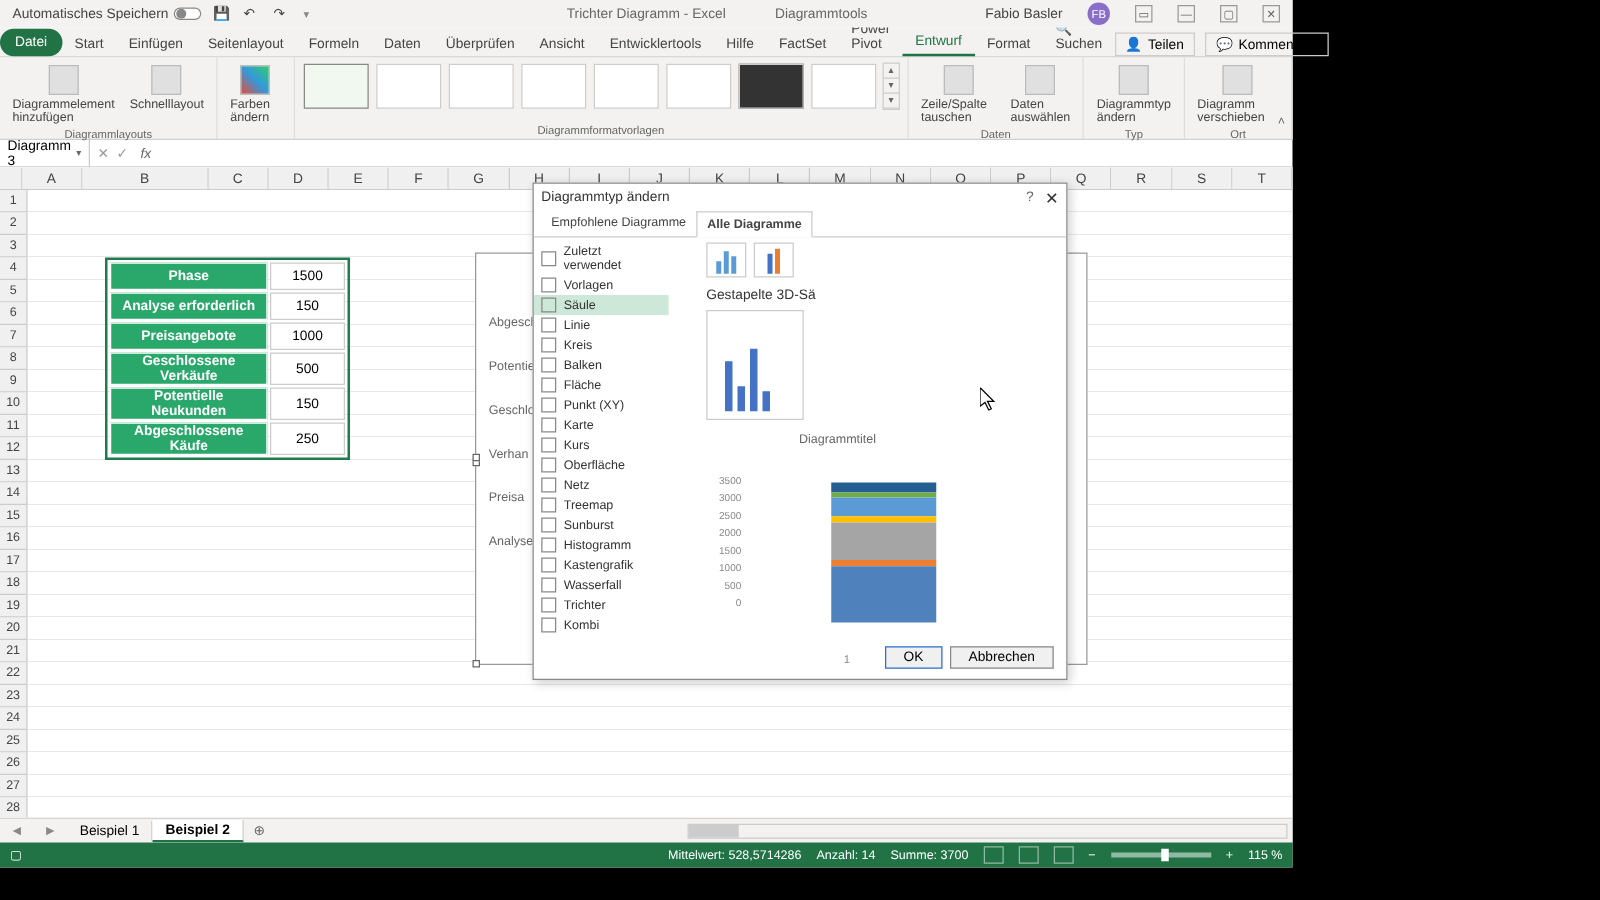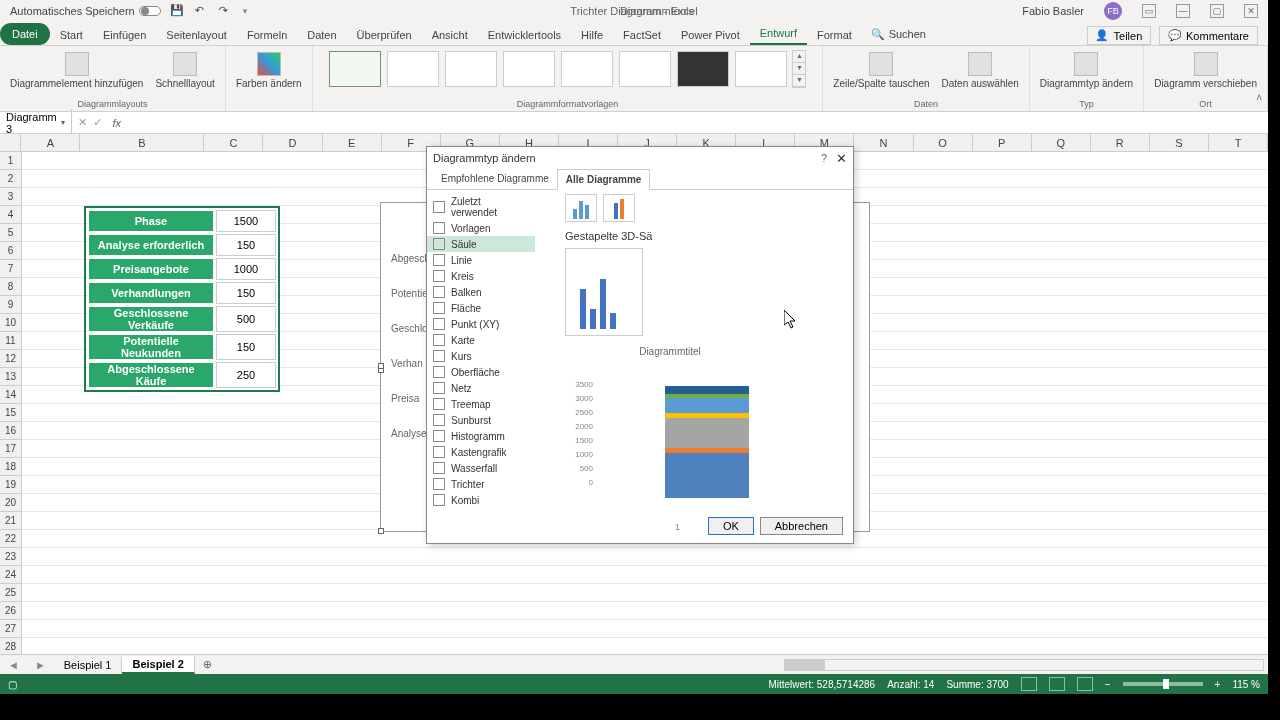--- a/index.html
+++ b/index.html
@@ -1,17 +1,17 @@
 <!DOCTYPE html>
 <html><head>
 <meta charset="utf-8">
 <style>
 * { margin: 0; padding: 0; box-sizing: border-box; font-family: "Segoe UI", Tahoma, sans-serif; }
 body { background: #000; width: 1280px; height: 720px; overflow: hidden; position: relative; }
-.app { width: 1268px; height: 694px; background: #fff; position: relative; }
+.app { width: 1034px; height: 694px; background: #fff; position: relative; }
 
 
 .titlebar { height: 22px; background: #f3f2f1; display: flex; align-items: center; font-size: 11px; color: #444; position: relative; }
 .titlebar .qat { display: flex; align-items: center; gap: 10px; padding-left: 10px; }
 .qat-item { display: flex; align-items: center; gap: 4px; }
 .toggle { width: 22px; height: 10px; border: 1px solid #888; border-radius: 6px; position: relative; background: #fff; }
 .toggle::after { content:''; position: absolute; left: 1px; top: 0px; width: 8px; height: 8px; background: #888; border-radius: 50%; }
 .qicon { width: 14px; height: 14px; display: inline-block; }
 .titlebar .center { position: absolute; left: 50%; transform: translateX(-50%); color: #666; }
 .titlebar .tools { position: absolute; left: 620px; color: #666; }
@@ -25,21 +25,21 @@
 .rtab { padding: 4px 10px; color: #444; cursor: pointer; }
 .rtab.active { color: #217346; border-bottom: 2px solid #217346; font-weight: 500; }
 .ribbon-tabs .right { margin-left: auto; display: flex; gap: 8px; padding-right: 10px; }
 .share-btn { border: 1px solid #ccc; padding: 2px 8px; font-size: 11px; display: flex; align-items: center; gap: 4px; }
 
 
 .ribbon { height: 66px; background: #f3f2f1; display: flex; border-bottom: 1px solid #d0d0d0; }
 .rgroup { border-right: 1px solid #ddd; padding: 2px 6px; display: flex; flex-direction: column; align-items: center; justify-content: space-between; }
 .rgroup-label { font-size: 9px; color: #666; text-align: center; }
 .rgroup-content { display: flex; gap: 4px; align-items: flex-start; flex: 1; padding-top: 2px; }
-.big-btn { display: flex; flex-direction: column; align-items: center; font-size: 10px; color: #444; padding: 2px 4px; text-align: right; line-height: 1.1; }
+.big-btn { display: flex; flex-direction: column; align-items: center; font-size: 10px; color: #444; padding: 2px 4px; text-align: left; line-height: 1.1; }
 .big-btn .bicon { width: 24px; height: 24px; background: #e0e0e0; margin-bottom: 2px; border: 1px solid #bbb; }
 .style-thumb { width: 52px; height: 36px; border: 1px solid #ccc; background: #fff; margin: 1px; position: relative; }
 .style-thumb.sel { border: 1px solid #888; background: #f0f8f0; }
 .style-gallery { display: flex; flex-wrap: nowrap; }
 .gallery-more { width: 14px; display: flex; flex-direction: column; justify-content: space-between; border: 1px solid #ccc; height: 38px; }
 .gallery-more span { font-size: 8px; text-align: center; color: #666; border-bottom: 1px solid #ccc; flex: 1; }
 .collapse-ribbon { position: absolute; right: 6px; top: 92px; font-size: 10px; color: #666; }
 
 
 .fbar { height: 22px; display: flex; align-items: center; border-bottom: 1px solid #d0d0d0; font-size: 11px; }
@@ -336,24 +336,20 @@
               </tr>
           <tr>
                 <td class="dth">Analyse erforderlich</td>
                 <td class="dtv">150</td>
               </tr>
           <tr>
                 <td class="dth">Preisangebote</td>
                 <td class="dtv">1000</td>
               </tr>
           <tr>
-                <td class="dth">Verhandlungen</td>
-                <td class="dtv">150</td>
-              </tr>
-          <tr>
                 <td class="dth">Geschlossene Verkäufe</td>
                 <td class="dtv">500</td>
               </tr>
           <tr>
                 <td class="dth">Potentielle Neukunden</td>
                 <td class="dtv">150</td>
               </tr>
           <tr>
                 <td class="dth">Abgeschlossene Käufe</td>
                 <td class="dtv">250</td>

